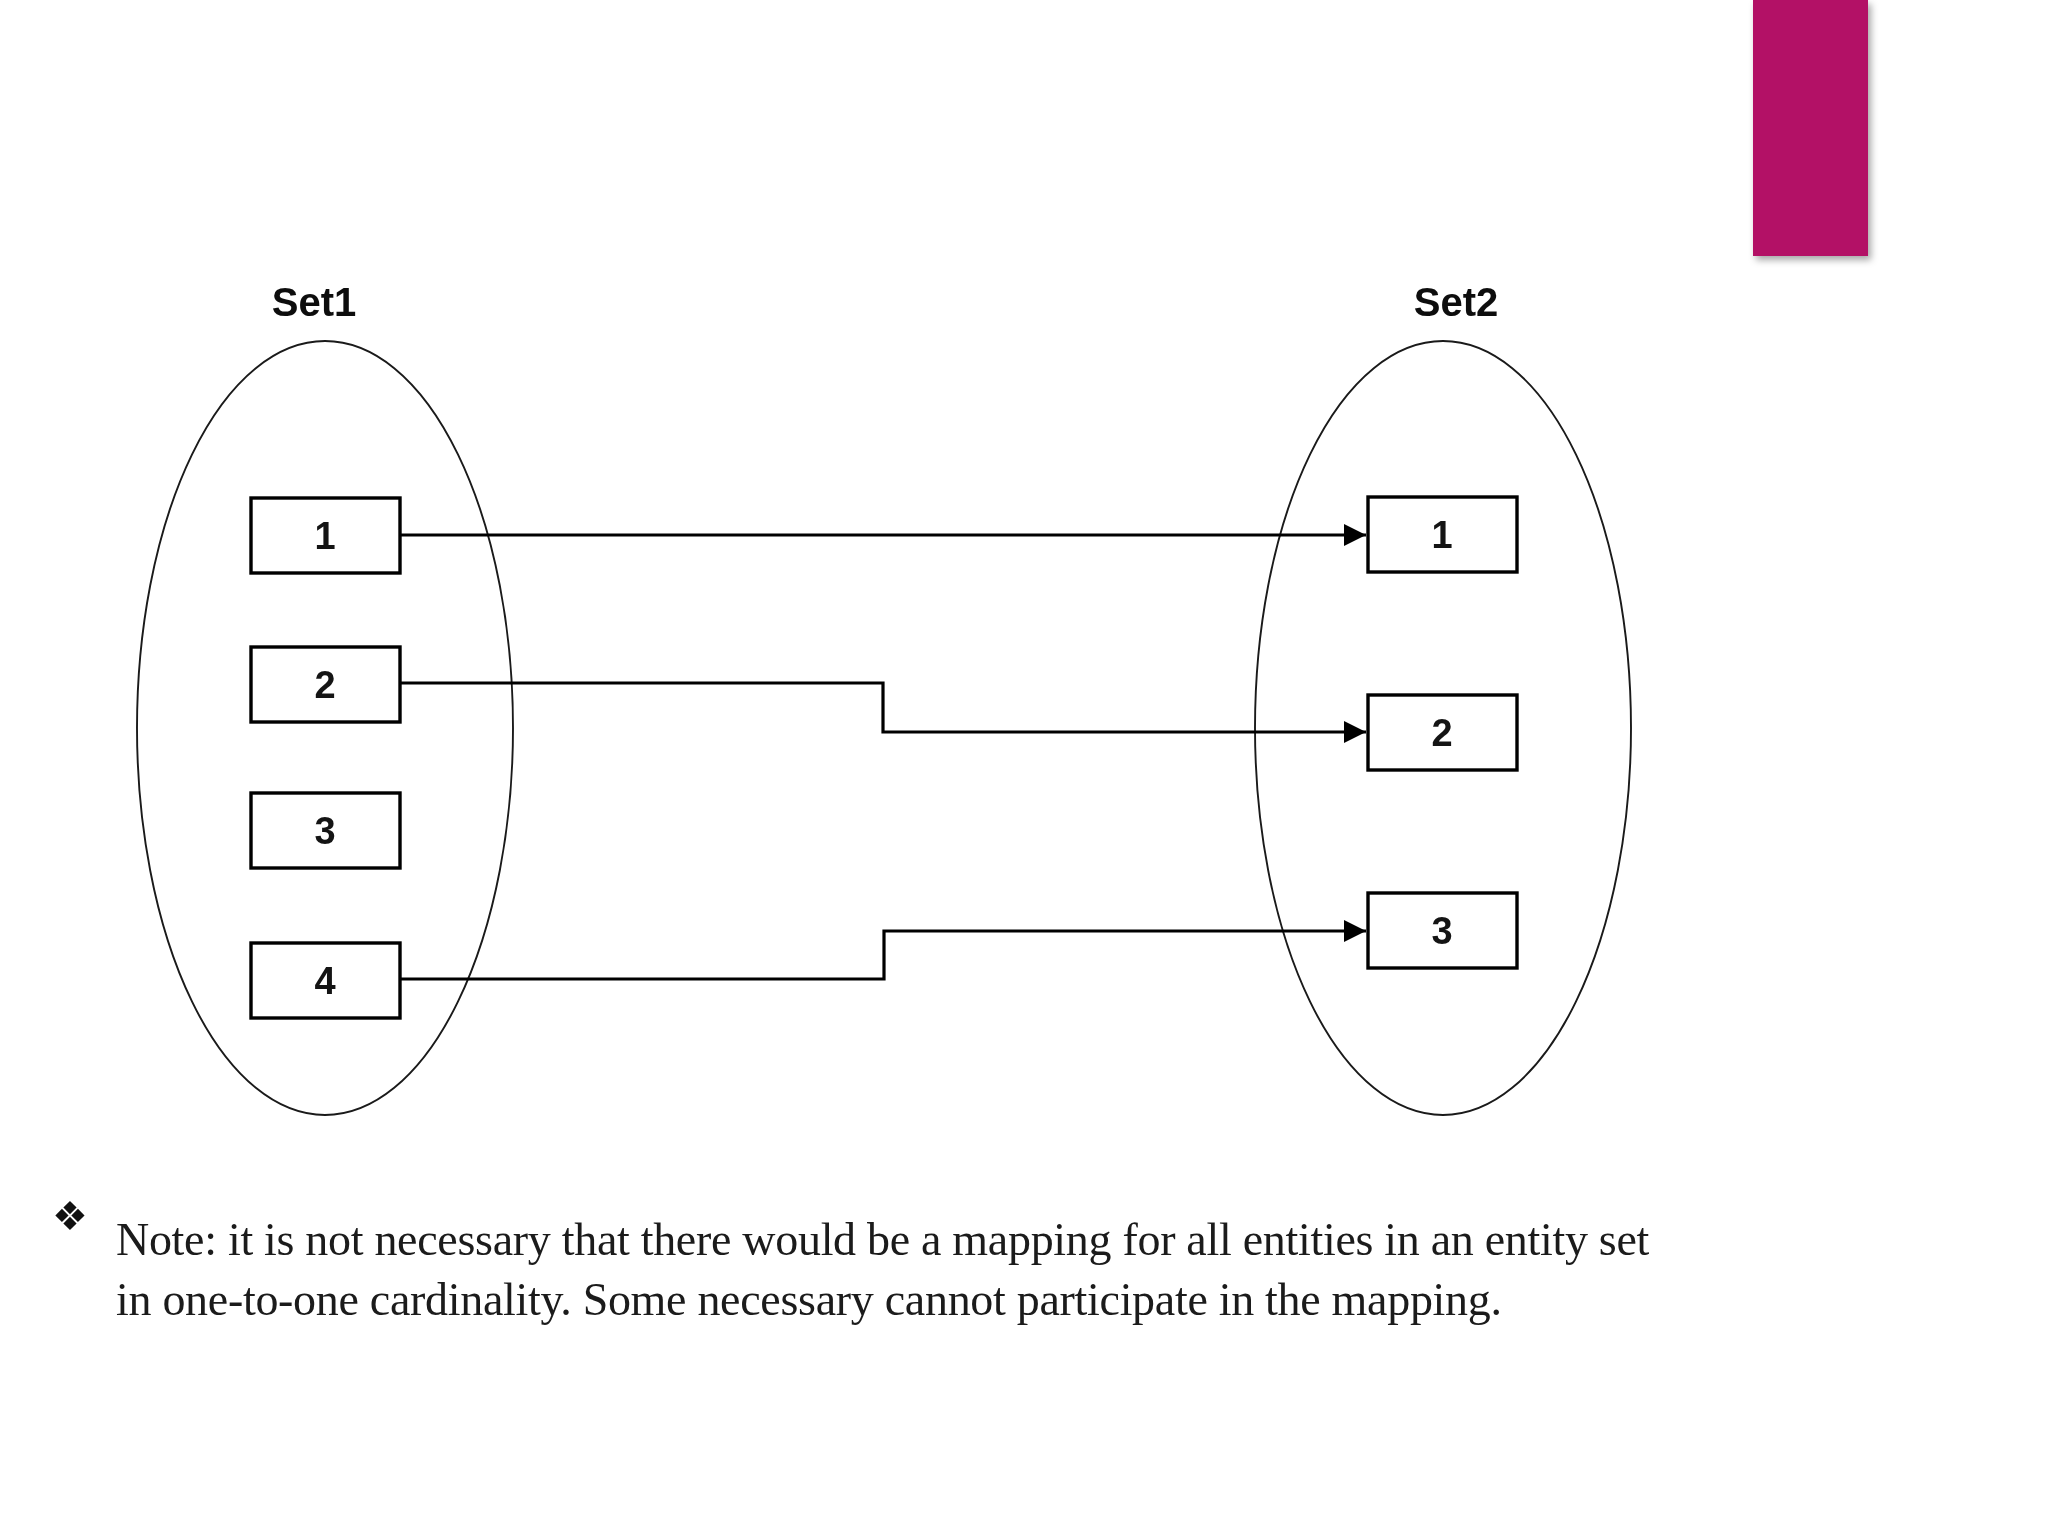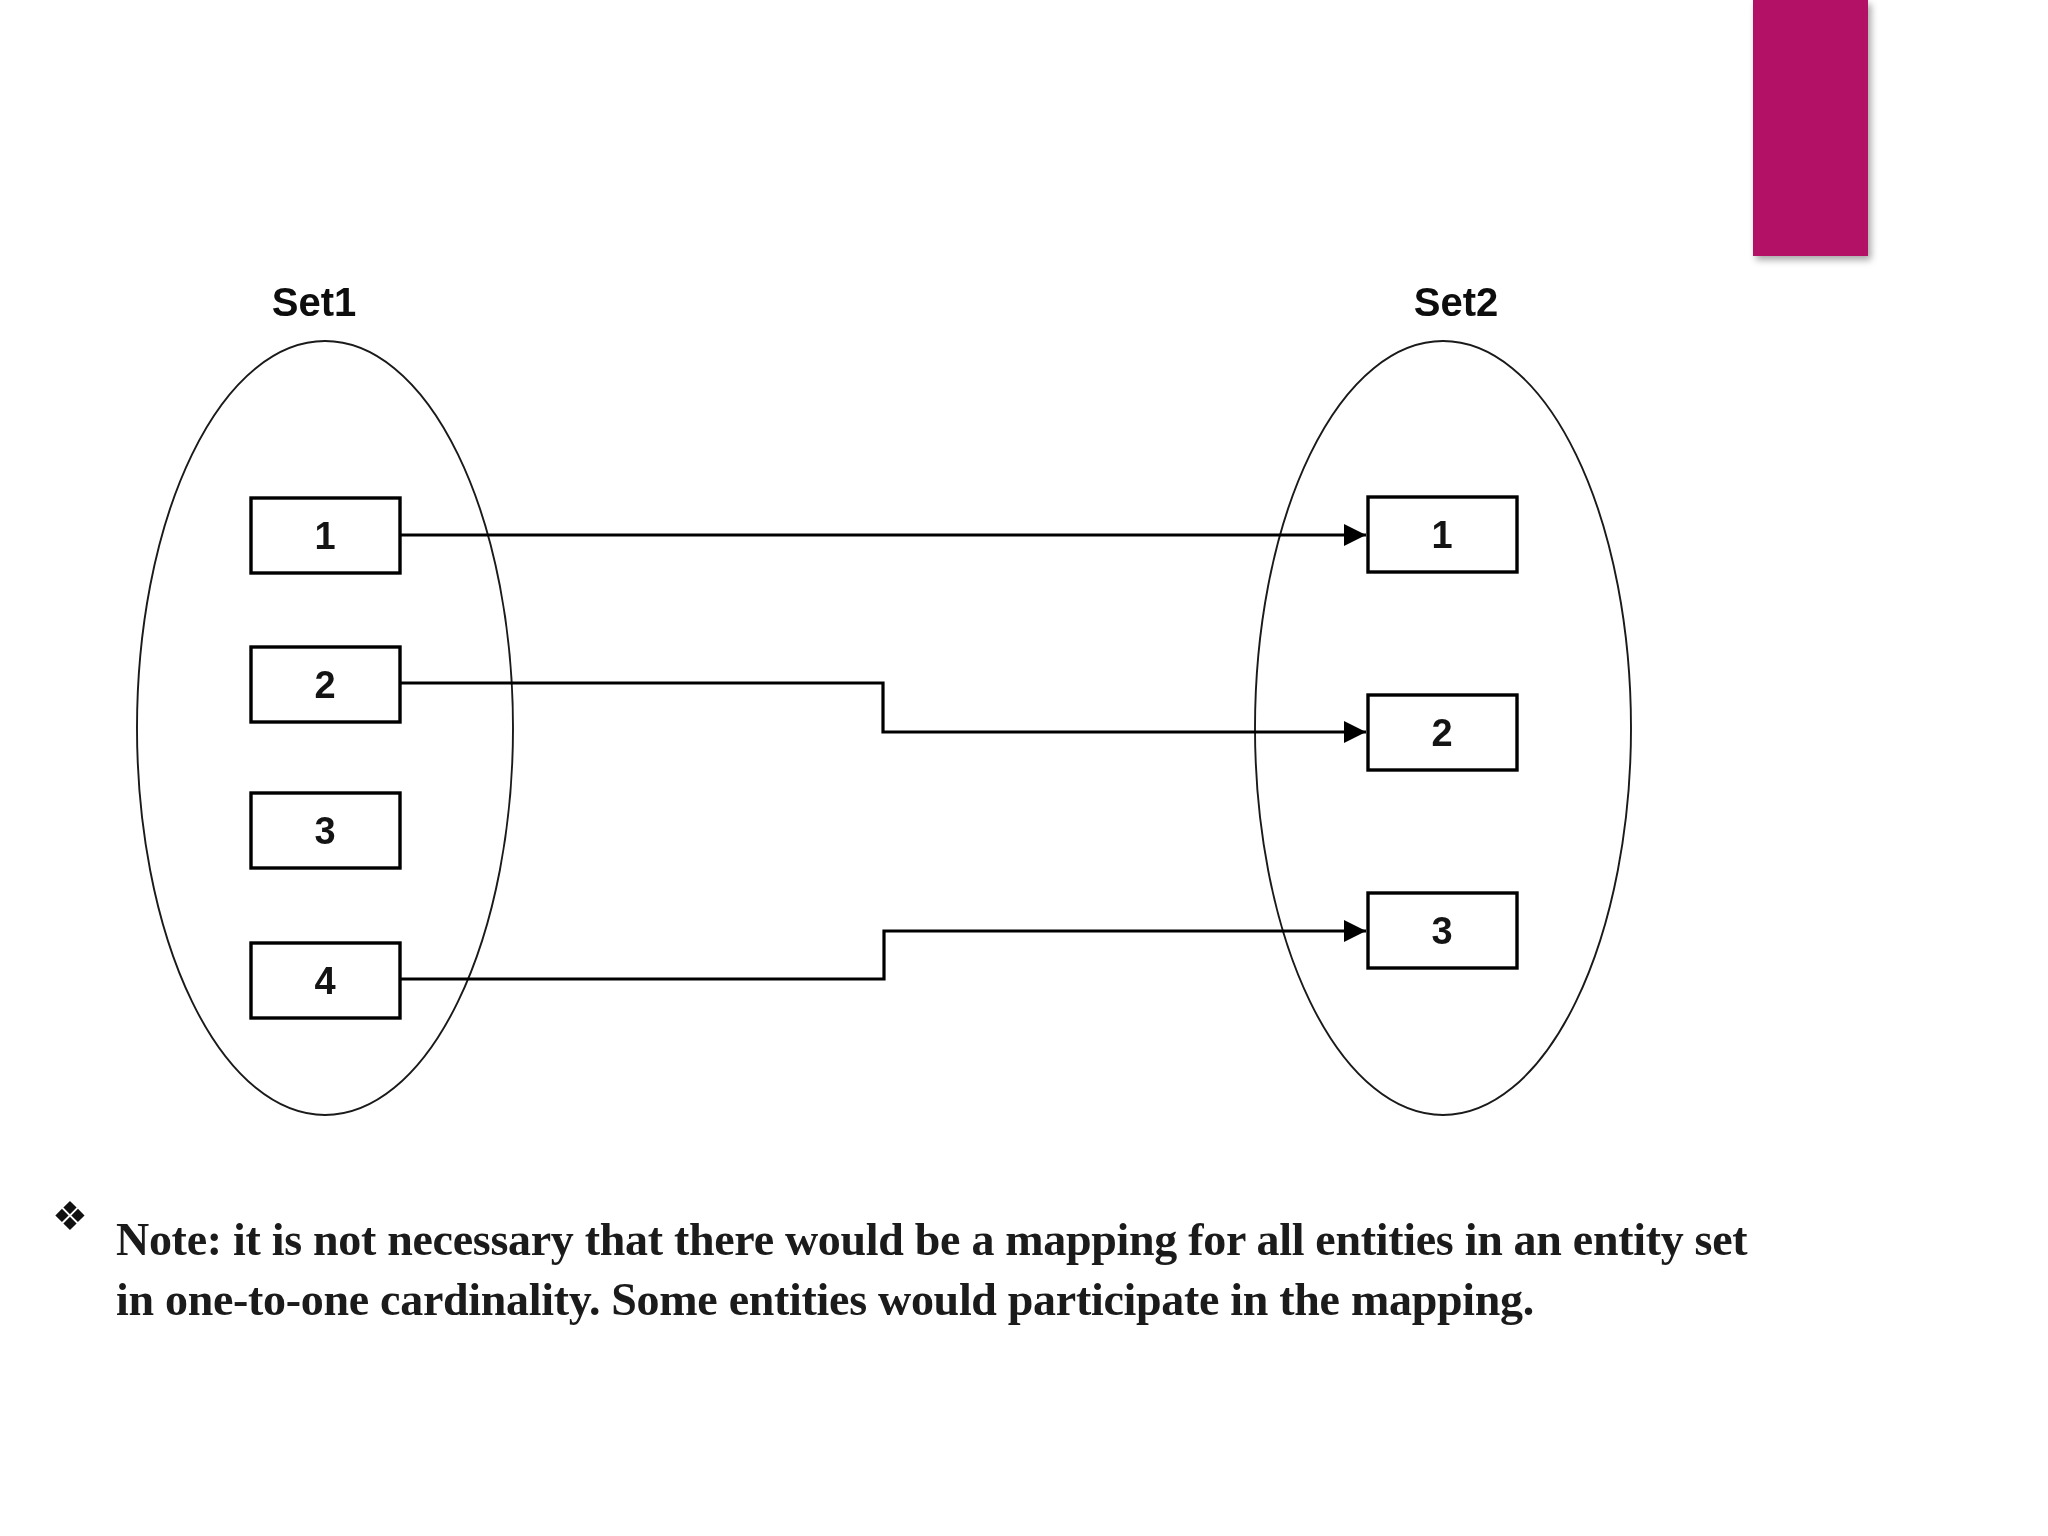--- a/index.html
+++ b/index.html
@@ -78,21 +78,21 @@
     position: absolute;
     left: 116px;
     top: 1210px;
     color: #1b1b1b;
     font-family: "Liberation Serif", serif;
     font-size: 46px;
     line-height: 60px;
     letter-spacing: -0.3px;
   }
 
-  .note-line { white-space: nowrap; font-weight: bold; }
+  .note-line { white-space: nowrap; }
 </style>
 </head>
 <body>
 
 <div class="slide">
 
   <div class="accent-bar" style="background: rgb(179, 17, 102);"></div>
 
   <svg class="diagram" viewBox="0 0 2048 1536" xmlns="http://www.w3.org/2000/svg">
     <defs>
@@ -129,16 +129,16 @@
     <rect class="entity-box" x="1368" y="695" width="149" height="75"></rect>
     <text class="entity-num" x="1442" y="746" text-anchor="middle">2</text>
 
     <rect class="entity-box" x="1368" y="893" width="149" height="75"></rect>
     <text class="entity-num" x="1442" y="944" text-anchor="middle">3</text>
   </svg>
 
   <span class="bullet">❖</span>
   <div class="note-lines">
     <div class="note-line">Note: it is not necessary that there would be a mapping for all entities in an entity set</div>
-    <div class="note-line">in one-to-one cardinality. Some entities would participate in the mapping.</div>
+    <div class="note-line">in one-to-one cardinality. Some necessary cannot participate in the mapping.</div>
   </div>
 
 </div>
 
 </body></html>

